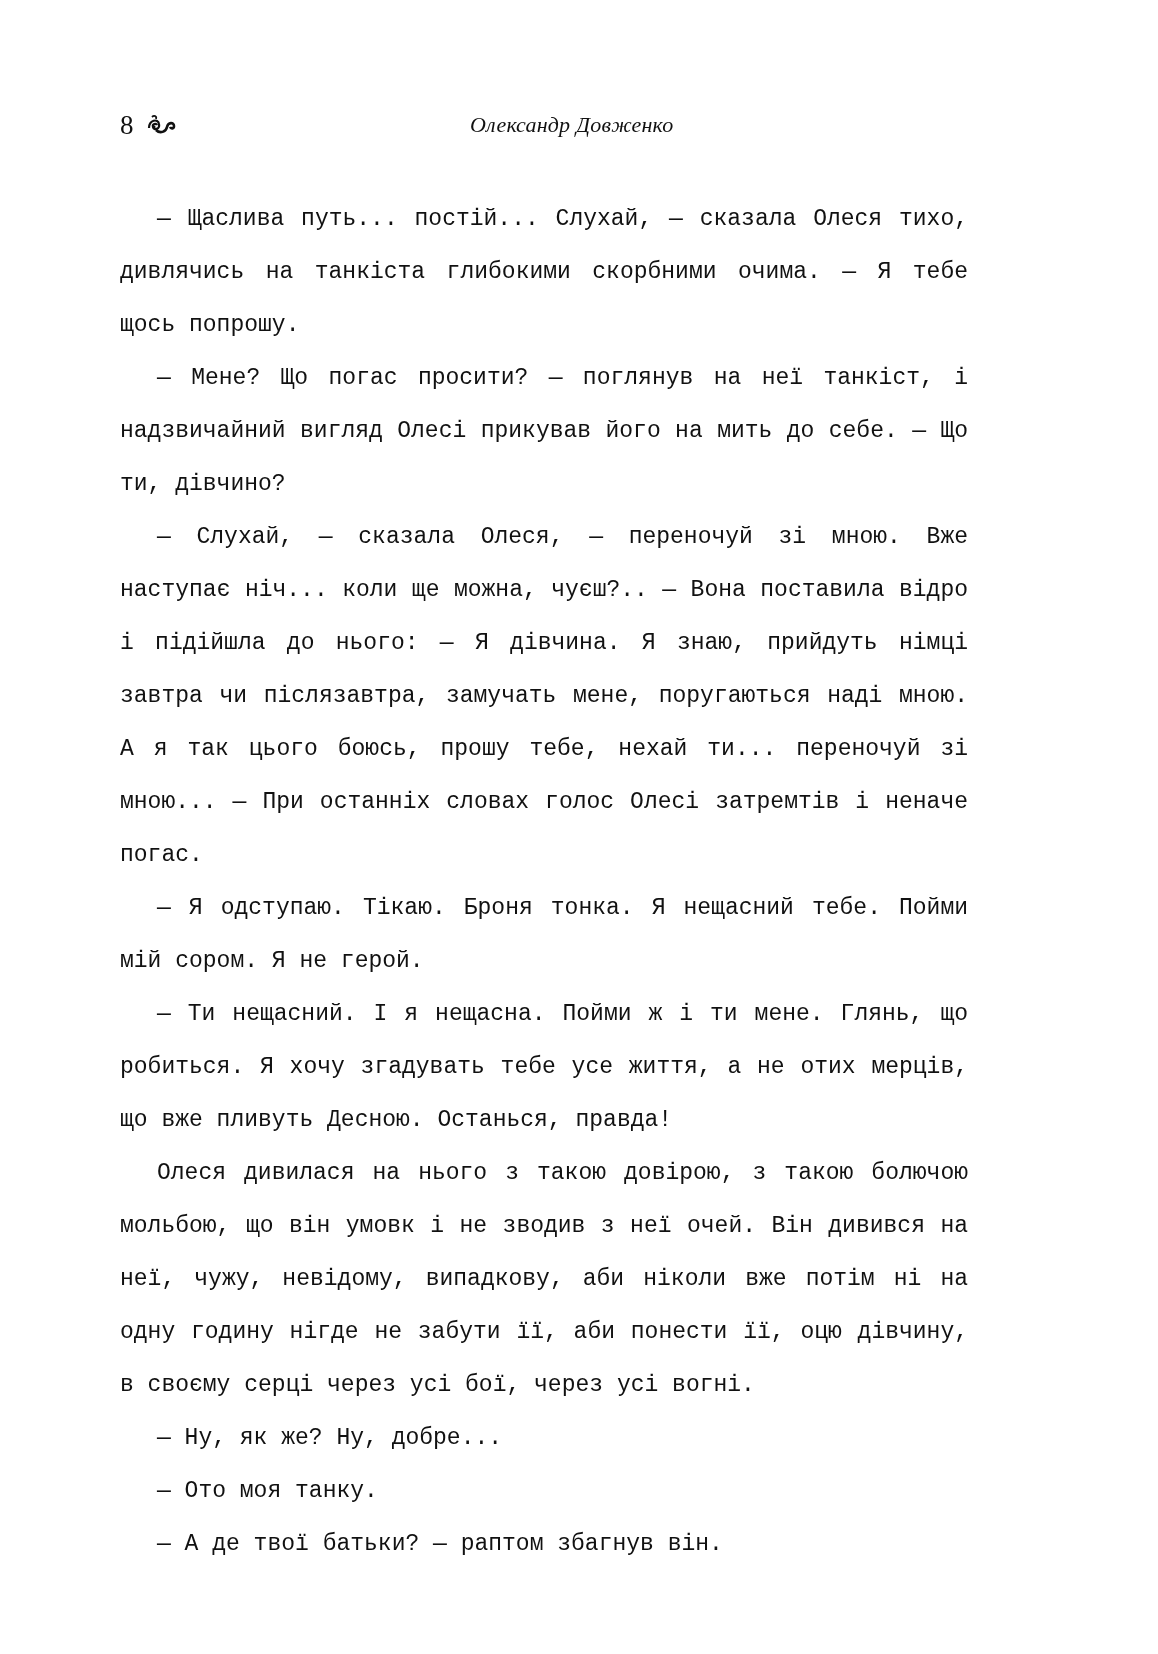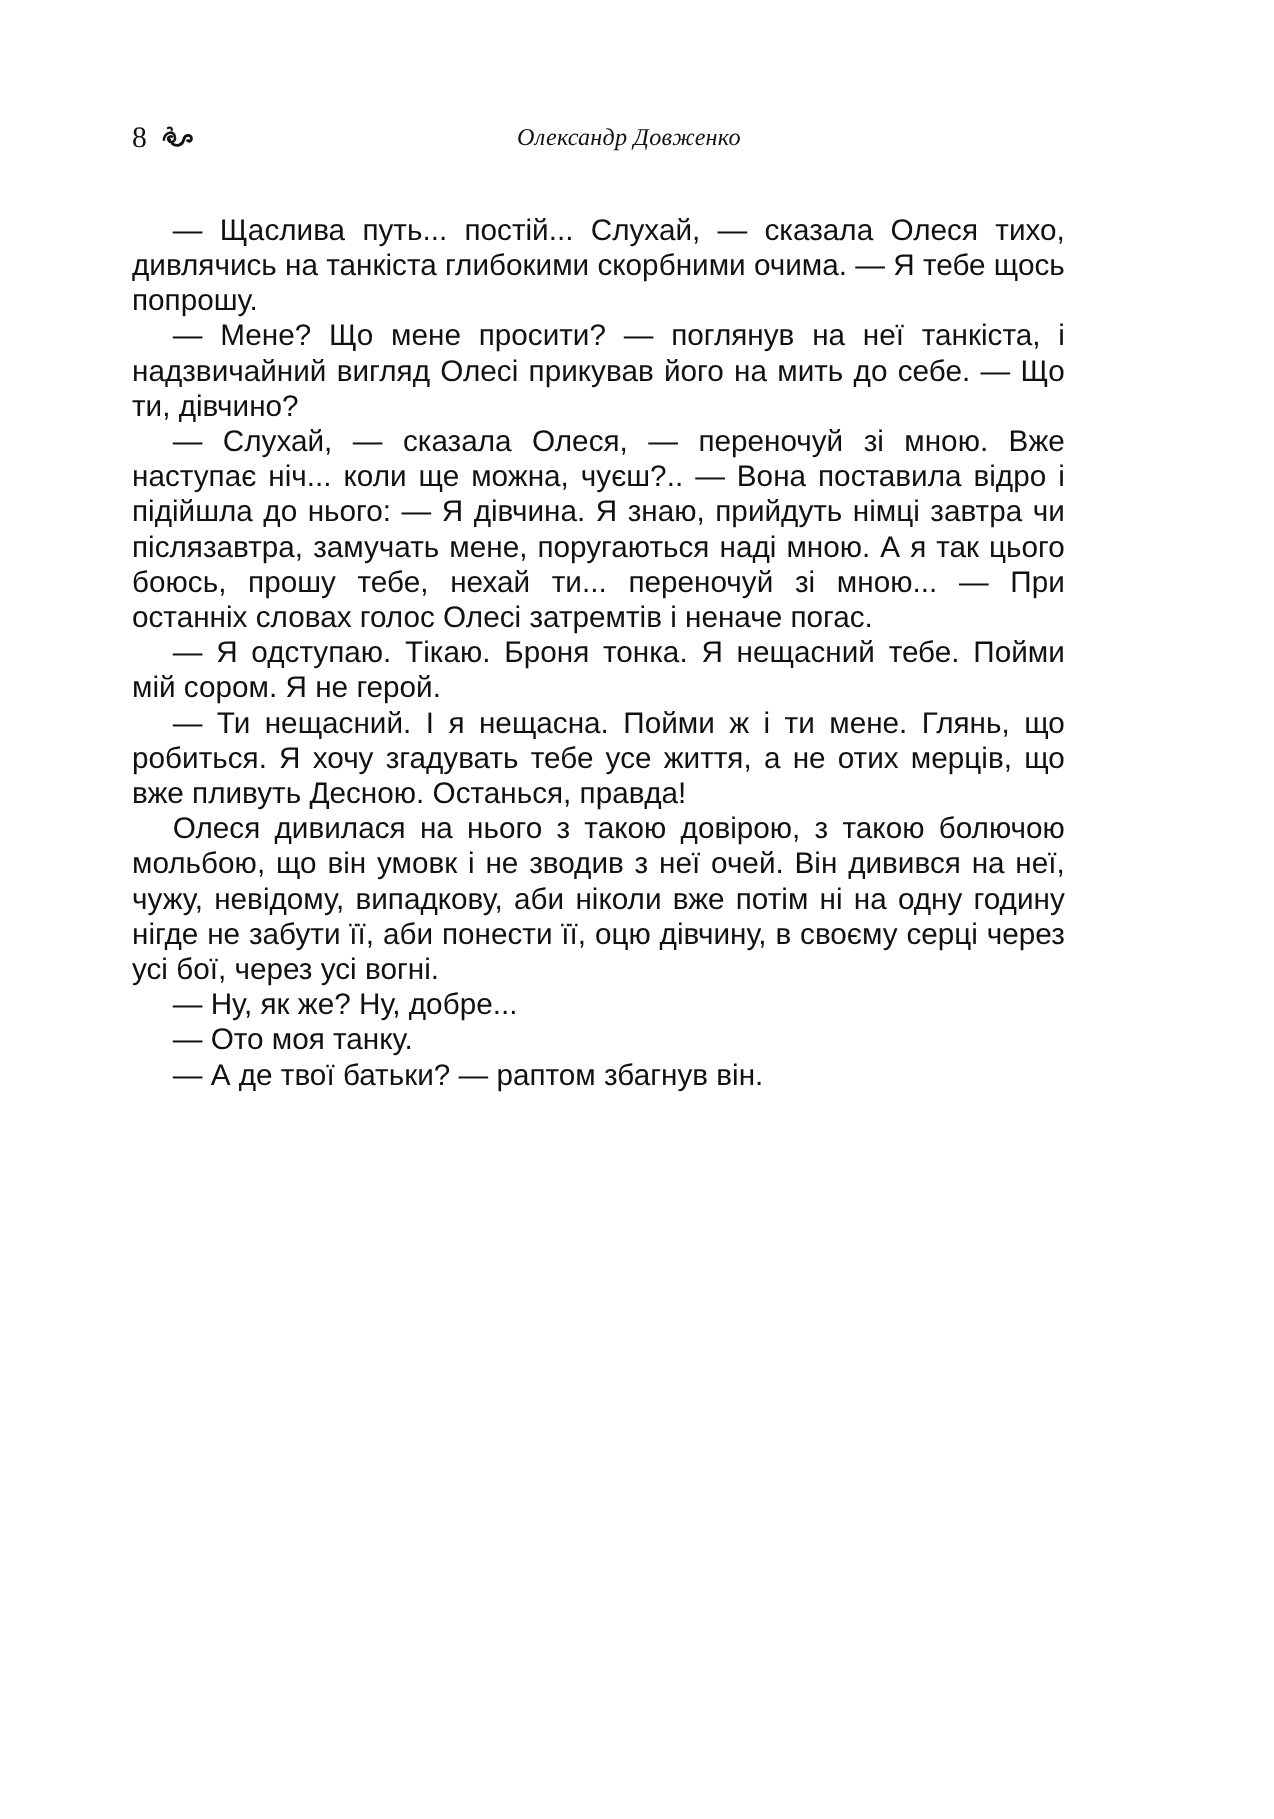--- a/index.html
+++ b/index.html
@@ -44,24 +44,24 @@
       font-size: 22px;
       line-height: 34px;
       letter-spacing: 0.2px;
       margin-left: 40px;
     }
     .body-text {
       position: absolute;
       top: 193px;
       left: 120px;
       width: 848px;
-      font-size: 27px;
-      line-height: 32px;
+      font-size: 23px;
+      line-height: 53px;
       text-align: justify;
-      font-family: Liberation Sans, sans-serif;
+      font-family: Liberation Mono, monospace;
       font-stretch: condensed;
     }
     .body-text p {
       margin: 0;
       text-indent: 37px;
       transform-origin: left top;
     }
   </style>
 </head>
 <body>
@@ -74,21 +74,21 @@
       <path d="M10 16 C14 20, 20 18, 21 13 C22 8, 28 8, 28 12 C28 15, 25 15, 24 13" fill="none" stroke="#111" stroke-width="2.6"></path>
       <path d="M6 3 C8 1, 11 2, 10 5" fill="none" stroke="#111" stroke-width="1.8"></path>
       <circle cx="8" cy="13" r="1.6" fill="#111"></circle>
     </svg>
   </span>
   <span class="running-title">Олександр Довженко</span>
 </div>
 
 <div class="body-text">
   <p>— Щаслива путь... постій... Слухай, — сказала Олеся тихо, дивлячись на танкіста глибокими скорбними очима. — Я тебе щось попрошу.</p>
-  <p>— Мене? Що мене просити? — поглянув на неї танкіста, і надзвичайний вигляд Олесі прикував його на мить до себе. — Що ти, дівчино?</p>
+  <p>— Мене? Що погас просити? — поглянув на неї танкіст, і надзвичайний вигляд Олесі прикував його на мить до себе. — Що ти, дівчино?</p>
   <p>— Слухай, — сказала Олеся, — переночуй зі мною. Вже наступає ніч... коли ще можна, чуєш?.. — Вона поставила відро і підійшла до нього: — Я дівчина. Я знаю, прийдуть німці завтра чи післязавтра, замучать мене, поругаються наді мною. А я так цього боюсь, прошу тебе, нехай ти... переночуй зі мною... — При останніх словах голос Олесі затремтів і неначе погас.</p>
   <p>— Я одступаю. Тікаю. Броня тонка. Я нещасний тебе. Пойми мій сором. Я не герой.</p>
   <p>— Ти нещасний. І я нещасна. Пойми ж і ти мене. Глянь, що робиться. Я хочу згадувать тебе усе життя, а не отих мерців, що вже пливуть Десною. Останься, правда!</p>
   <p>Олеся дивилася на нього з такою довірою, з такою болючою мольбою, що він умовк і не зводив з неї очей. Він дивився на неї, чужу, невідому, випадкову, аби ніколи вже потім ні на одну годину нігде не забути її, аби понести її, оцю дівчину, в своєму серці через усі бої, через усі вогні.</p>
   <p>— Ну, як же? Ну, добре...</p>
   <p>— Ото моя танку.</p>
   <p>— А де твої батьки? — раптом збагнув він.</p>
 </div>
 
 </body></html>

